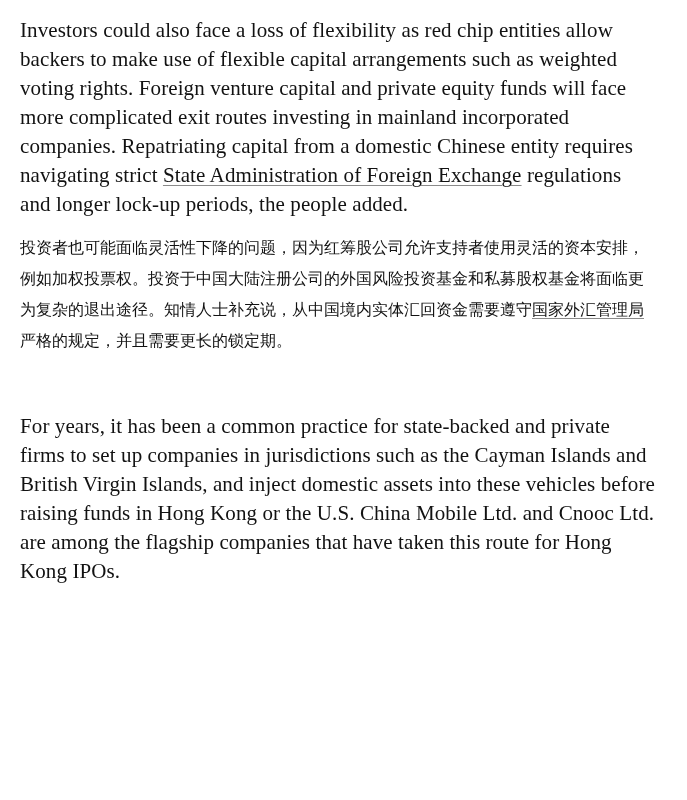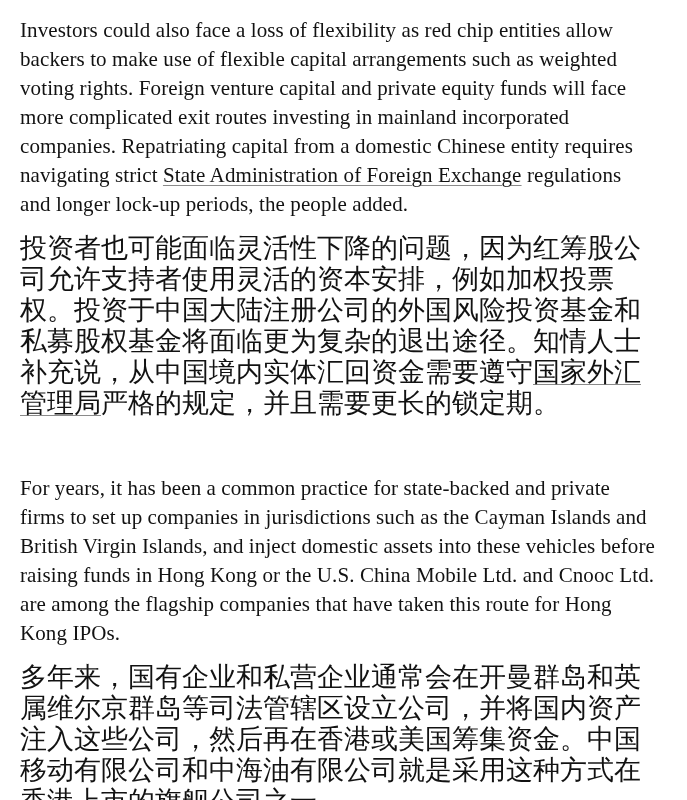--- a/index.html
+++ b/index.html
@@ -25,21 +25,21 @@
     }
     .para-en {
       font-family: "Liberation Serif", "DejaVu Serif", serif;
       font-size: 21px;
       line-height: 29px;
       margin-bottom: 13px;
       letter-spacing: 0.1px;
     }
     .para-zh {
       font-family: "DejaVu Sans", "Liberation Sans", sans-serif;
-      font-size: 27px;
+      font-size: 16px;
       line-height: 31px;
       margin-bottom: 0;
     }
     .bilingual-block + .bilingual-block {
       margin-top: 56px;
     }
     a.inline-link {
       color: inherit;
       text-decoration: underline;
       text-decoration-color: #8a8a8a;
@@ -55,16 +55,15 @@
 
   <section class="bilingual-block">
     <p class="para para-en" lang="en"><span>Investors could also face a loss of flexibility as red chip entities allow backers to make use of flexible capital arrangements such as weighted voting rights. Foreign venture capital and private equity funds will face more complicated exit routes investing in mainland incorporated companies. Repatriating capital from a domestic Chinese entity requires navigating strict </span><a class="inline-link">State Administration of Foreign Exchange</a><span> regulations and longer lock-up periods, the people added.</span></p>
 
     <p class="para para-zh" lang="zh"><span>投资者也可能面临灵活性下降的问题，因为红筹股公司允许支持者使用灵活的资本安排，例如加权投票权。投资于中国大陆注册公司的外国风险投资基金和私募股权基金将面临更为复杂的退出途径。知情人士补充说，从中国境内实体汇回资金需要遵守</span><a class="inline-link">国家外汇管理局</a><span>严格的规定，并且需要更长的锁定期。</span></p>
   </section>
 
   <section class="bilingual-block">
     <p class="para para-en" lang="en"><span>For years, it has been a common practice for state-backed and private firms to set up companies in jurisdictions such as the Cayman Islands and British Virgin Islands, and inject domestic assets into these vehicles before raising funds in Hong Kong or the U.S. China Mobile Ltd. and Cnooc Ltd. are among the flagship companies that have taken this route for Hong Kong IPOs.</span></p>
 
-    <p class="para para-zh" lang="zh"><span>多年来，国有企业和私营企业通常会在开曼群岛和英属维尔京群岛等司法管辖区设立公司，并将国内资产注入这些公司，然后再在香港或美国筹集资金。中国移动有限公司和中海油有限公司就是采用这种方式在香港上市的旗舰公司之一。</span></p>
   </section>
 
 </main>
 
 </body></html>

